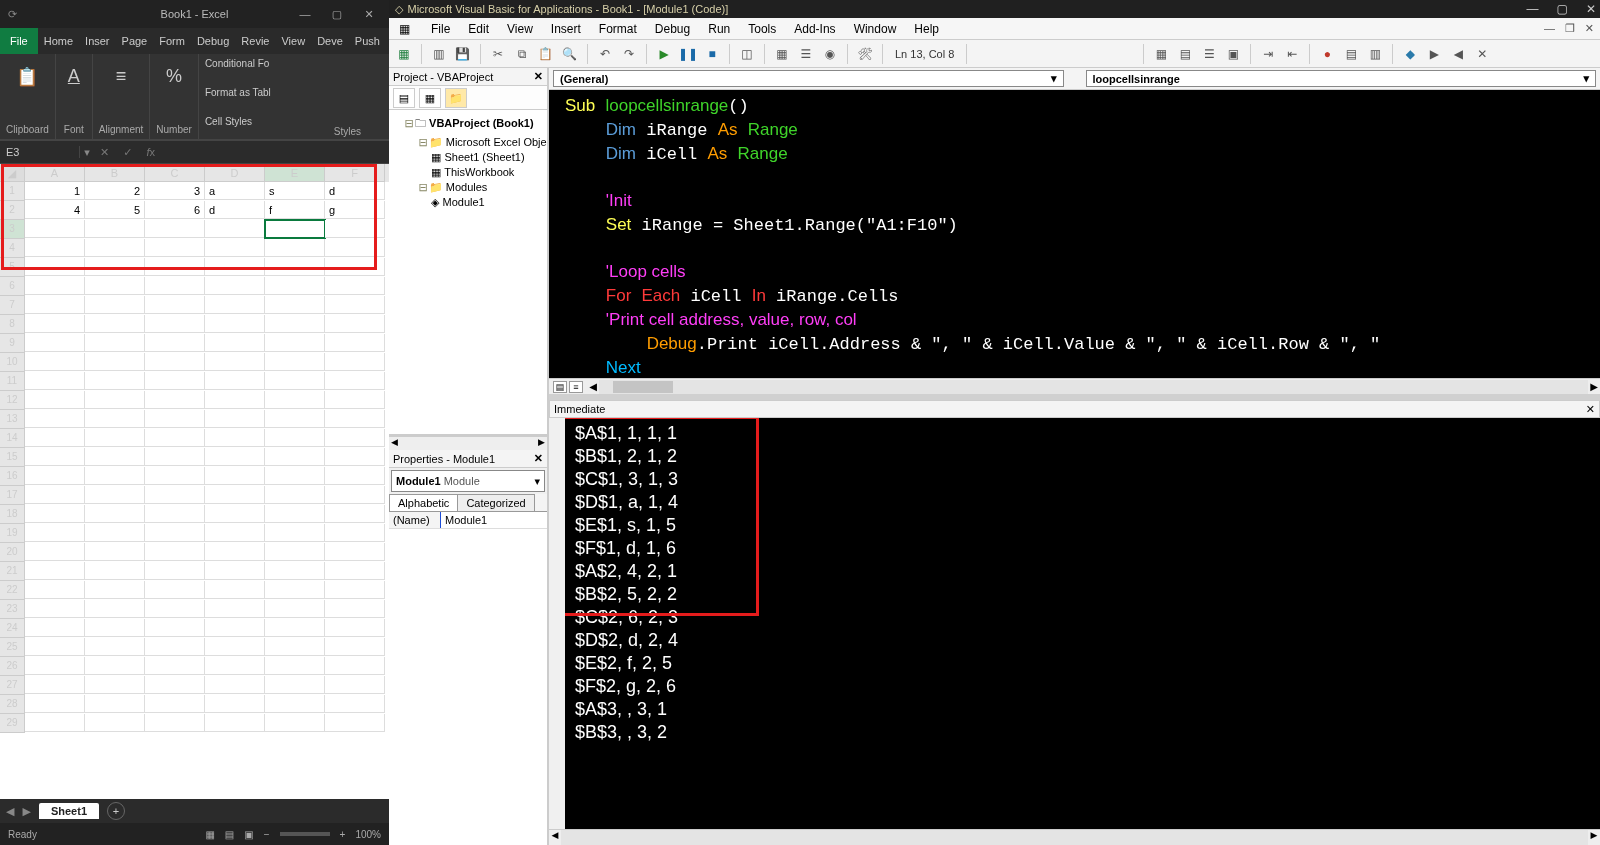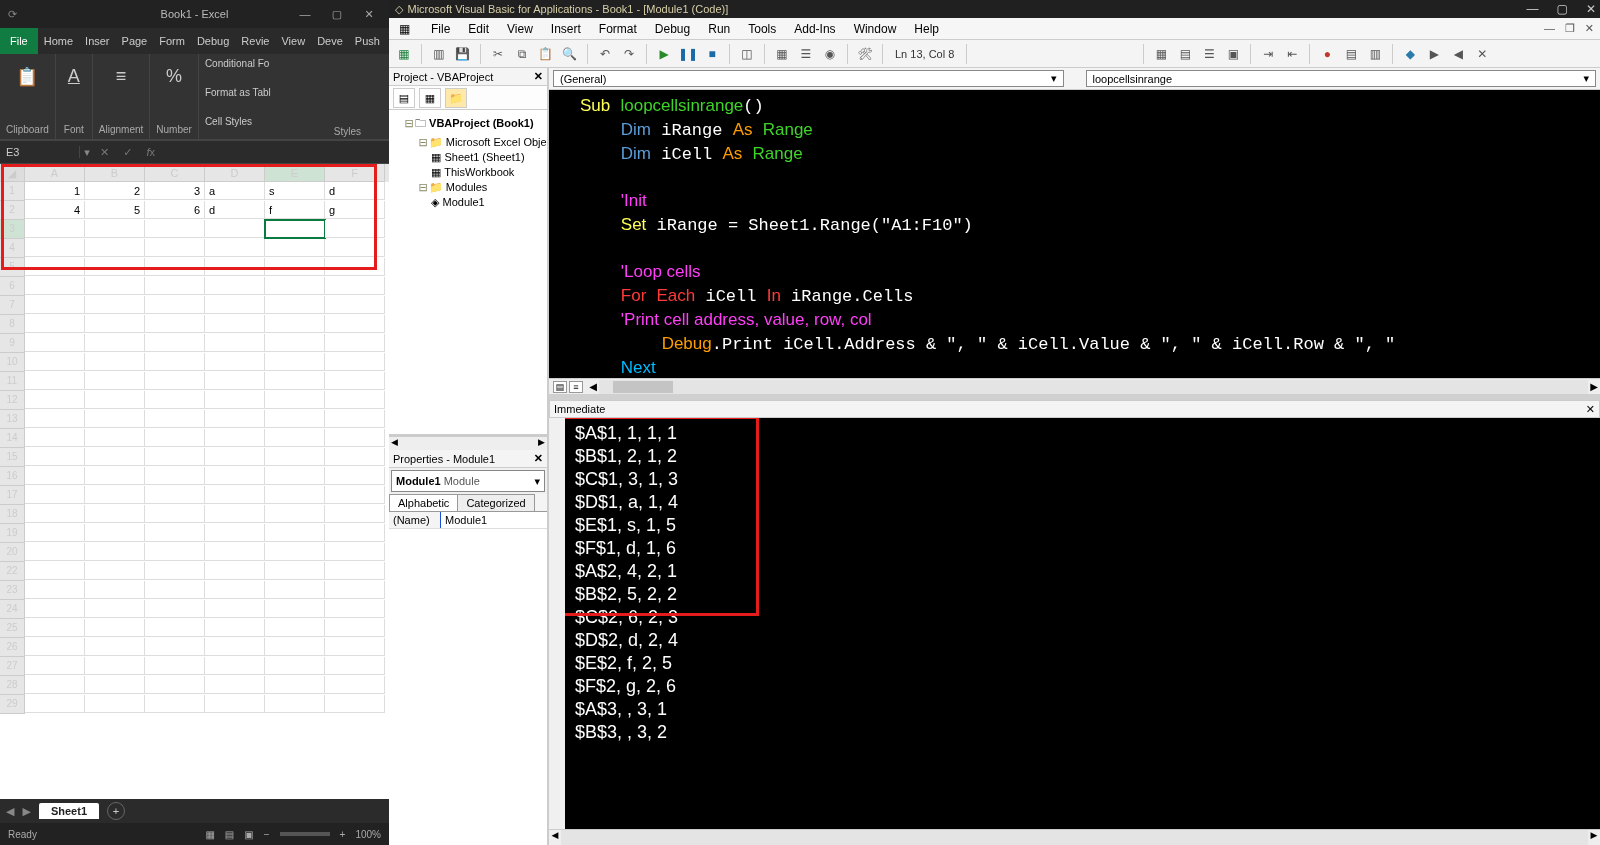--- a/index.html
+++ b/index.html
@@ -68,24 +68,24 @@
 .props .combo { height:22px; border:1px solid #888; margin:2px; font-size:11px; display:flex; align-items:center; padding:0 4px; justify-content:space-between; background:#fff;}
 .props .tabs { display:flex; font-size:11px; border-bottom:1px solid #999; background:#f4f4f4;}
 .props .tabs span { padding:2px 8px; border:1px solid #999; border-bottom:none; background:#fff; margin-right:-1px;}
 .props .tabs span.inact { background:#eee; }
 .props .grid { background:#fff; font-size:11px; }
 .props .grid .row { display:flex; border-bottom:1px solid #ddd; }
 .props .grid .row div { padding:2px 4px; }
 .props .grid .row div:first-child { width:52px; background:#f4f4f4; border-right:1px solid #1d4ed8; }
 
 .vba-right { flex:1; display:flex; flex-direction:column; min-width:0; }
-.code-combos { height:22px; display:flex; gap:22px; padding:2px 4px; background:#f4f4f4; border-bottom:1px solid #ccc; }
+.code-combos { height:22px; display:flex; gap:22px; padding:2px 4px; background:#f4f4f4; border-bottom:1px solid #ccc;font-weight:bold; }
 .code-combos .combo { flex:1; border:1px solid #888; background:#fff; font-size:11px; display:flex; align-items:center; justify-content:space-between; padding:0 6px;}
 .code-area { flex:0 0 310px; display:flex; flex-direction:column; border-bottom:6px solid #d0d0d0; min-height:0;}
-.code-text { flex:1; background:#000; color:#fff; font-family:Consolas,"Courier New",monospace; font-size:17px; line-height:23px; padding:4px 31px; white-space:pre; overflow:hidden; position:relative;}
+.code-text { flex:1; background:#000; color:#fff; font-family:Consolas,"Courier New",monospace; font-size:17px; line-height:23px; padding:4px 16px; white-space:pre; overflow:hidden; position:relative;}
 .k-sub{color:#ffff55;} .k-dim{color:#5b9dd9;} .k-as{color:#ff9d00;} .k-type{color:#3fd42a;}
 .k-cmt{color:#ff3ef7;} .k-set{color:#ffff55;} .k-for{color:#ff3a3a;} .k-next{color:#00bbff;}
 .k-dbg{color:#ff9d00;}
 .code-hscroll{height:16px;background:#eee;border-top:1px solid #ccc;display:flex;align-items:center;font-size:10px;}
 .code-hscroll .btns{display:flex;gap:2px;padding:0 4px;}
 .code-hscroll .btns span{width:14px;height:12px;border:1px solid #999;background:#fff;text-align:center;line-height:10px;font-size:9px;}
 .code-hscroll .track{flex:1;height:14px;background:#e4e4e4;position:relative;}
 .code-hscroll .track .thumb{position:absolute;left:14px;top:1px;width:60px;height:12px;background:#c4c4c4;}
 .imm-title { height:18px; background:#f4f4f4; border:1px solid #ccc; font-size:11px; padding:0 4px; display:flex; align-items:center; justify-content:space-between;}
 .imm { flex:1; background:#000; color:#fff; font-family:Consolas,"Courier New",monospace; font-size:18px; line-height:23px; padding:4px 10px; white-space:pre; position:relative; overflow:hidden;margin-left:16px;}
@@ -331,20 +331,29 @@
           <div class="rowhdr">19</div>
           <div class="cell"></div>
           <div class="cell"></div>
           <div class="cell"></div>
           <div class="cell"></div>
           <div class="cell"></div>
           <div class="cell"></div>
         </div>
         <div class="rowwrap">
           <div class="rowhdr">20</div>
+          <div class="cell"></div>
+          <div class="cell"></div>
+          <div class="cell"></div>
+          <div class="cell"></div>
+          <div class="cell"></div>
+          <div class="cell"></div>
+        </div>
+        <div class="rowwrap">
+          <div class="rowhdr">21</div>
           <div class="cell"></div>
           <div class="cell"></div>
           <div class="cell"></div>
           <div class="cell"></div>
           <div class="cell"></div>
           <div class="cell"></div>
         </div>
         <div class="rowwrap">
           <div class="rowhdr">22</div>
           <div class="cell"></div>

